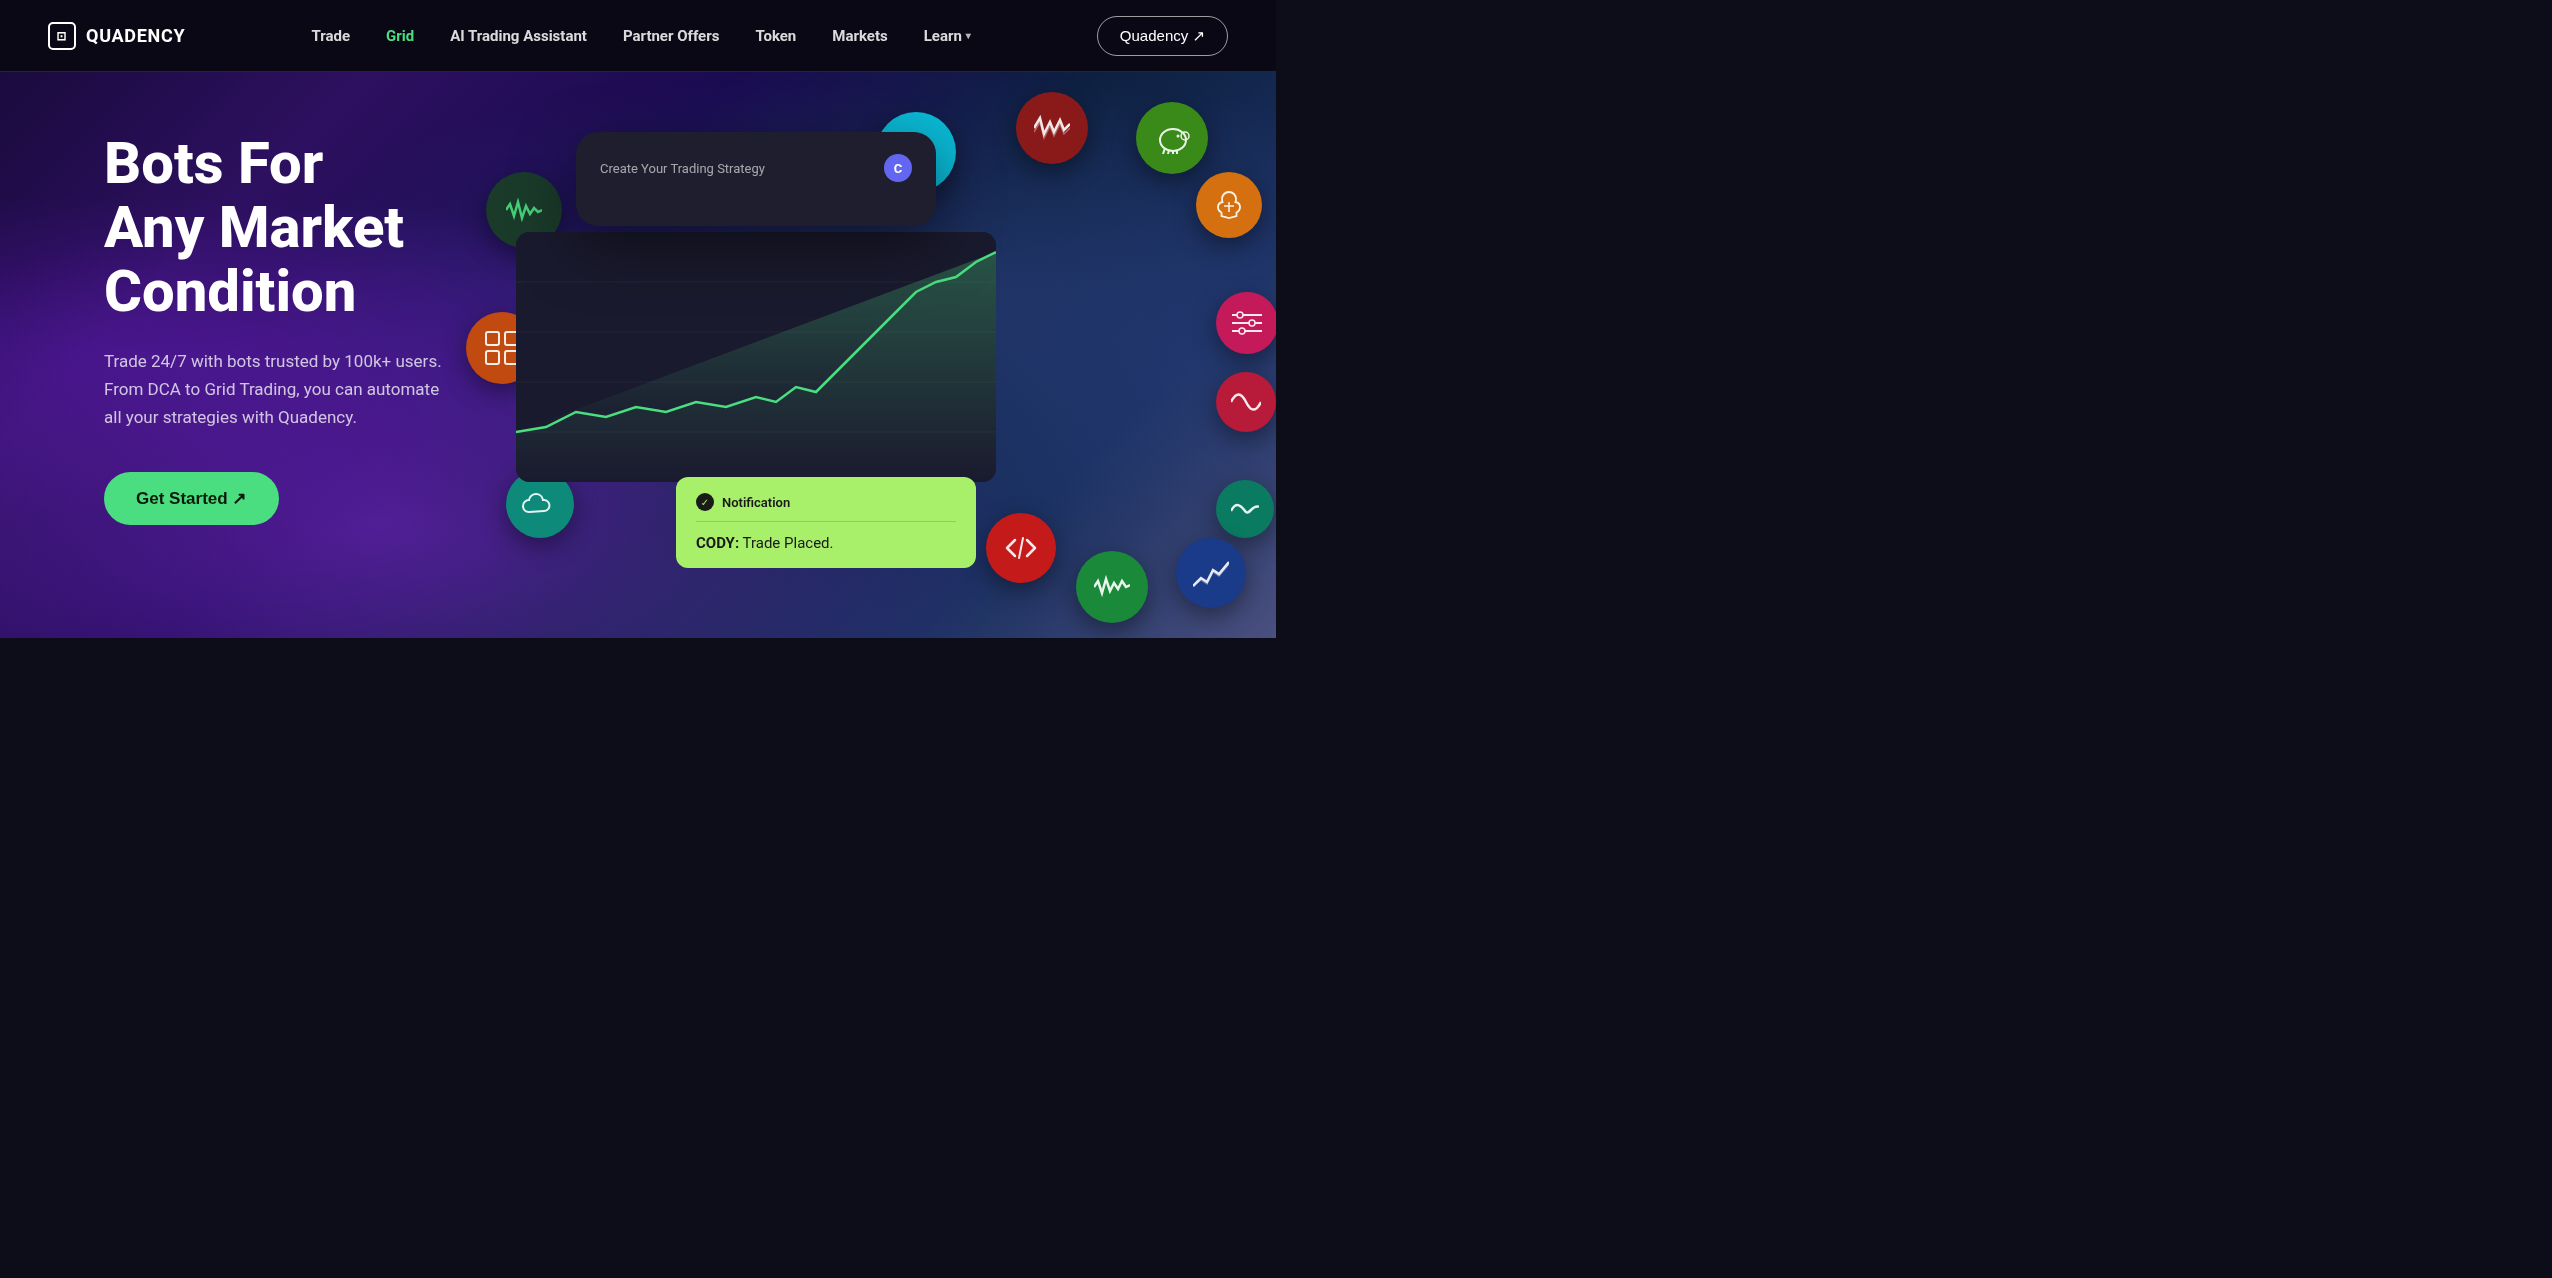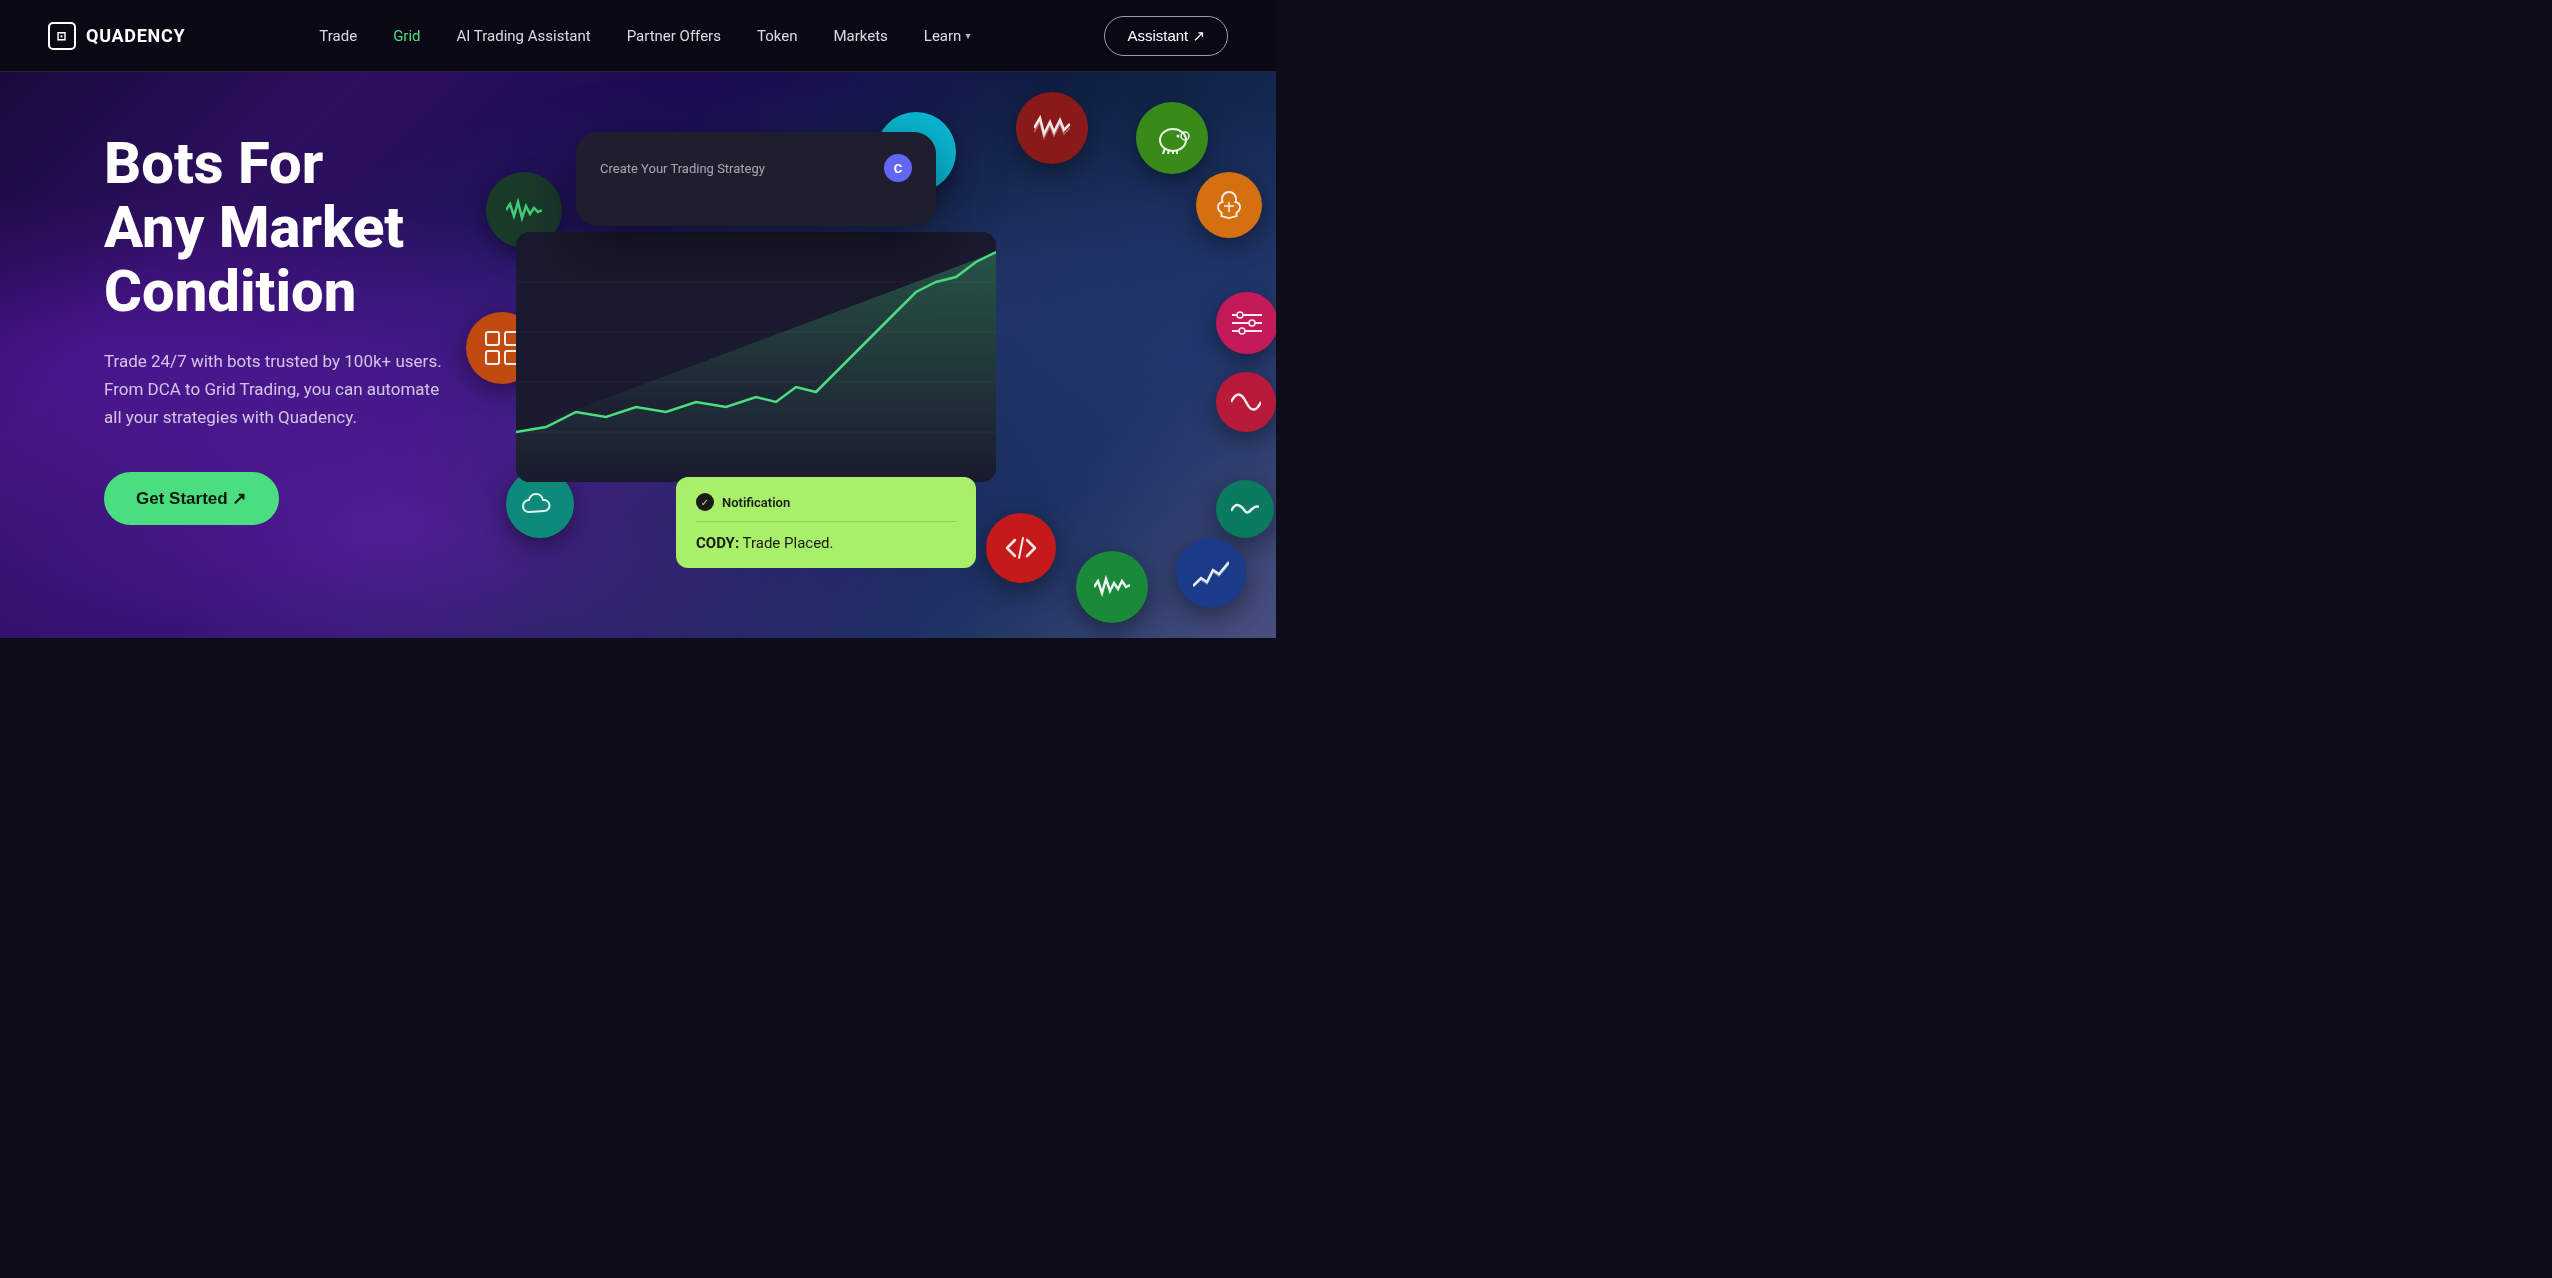--- a/index.html
+++ b/index.html
@@ -47,21 +47,21 @@
     .nav-links {
       display: flex;
       align-items: center;
       gap: 36px;
       list-style: none;
     }
     .nav-links li a {
       color: rgba(255,255,255,0.85);
       text-decoration: none;
       font-size: 15px;
-      font-weight: 400;
+      font-weight: 700;
     }
     .nav-links li a.active {
       color: #4ade80;
     }
     .learn-link {
       display: flex;
       align-items: center;
       gap: 4px;
     }
     .chevron {
@@ -378,21 +378,21 @@
     </li>
     <li>
       <a href="#" class="learn-link">
         <span>Learn</span>
         <span class="chevron">▾</span>
       </a>
     </li>
   </ul>
 
   <button class="dashboard-btn">
-    <span>Assistant ↗</span>
+    <span>Quadency ↗</span>
   </button>
 </nav>
 
 <section class="hero">
 
   <div class="hero-content">
     <h1 class="hero-title">
       <span>Bots For</span><br>
       <span>Any Market Condition</span>
     </h1>

